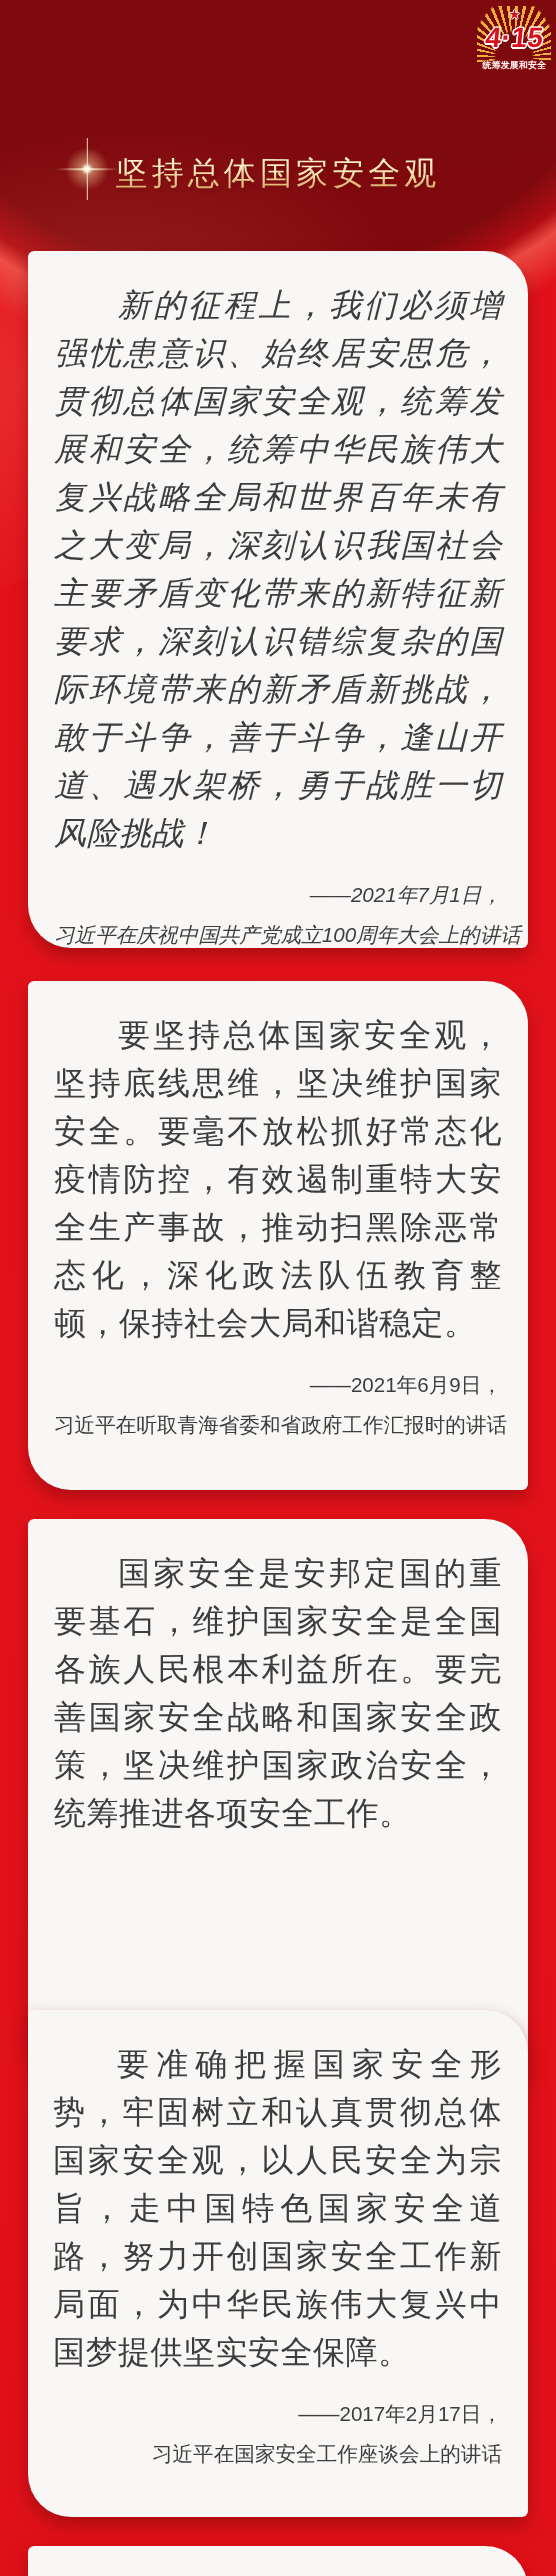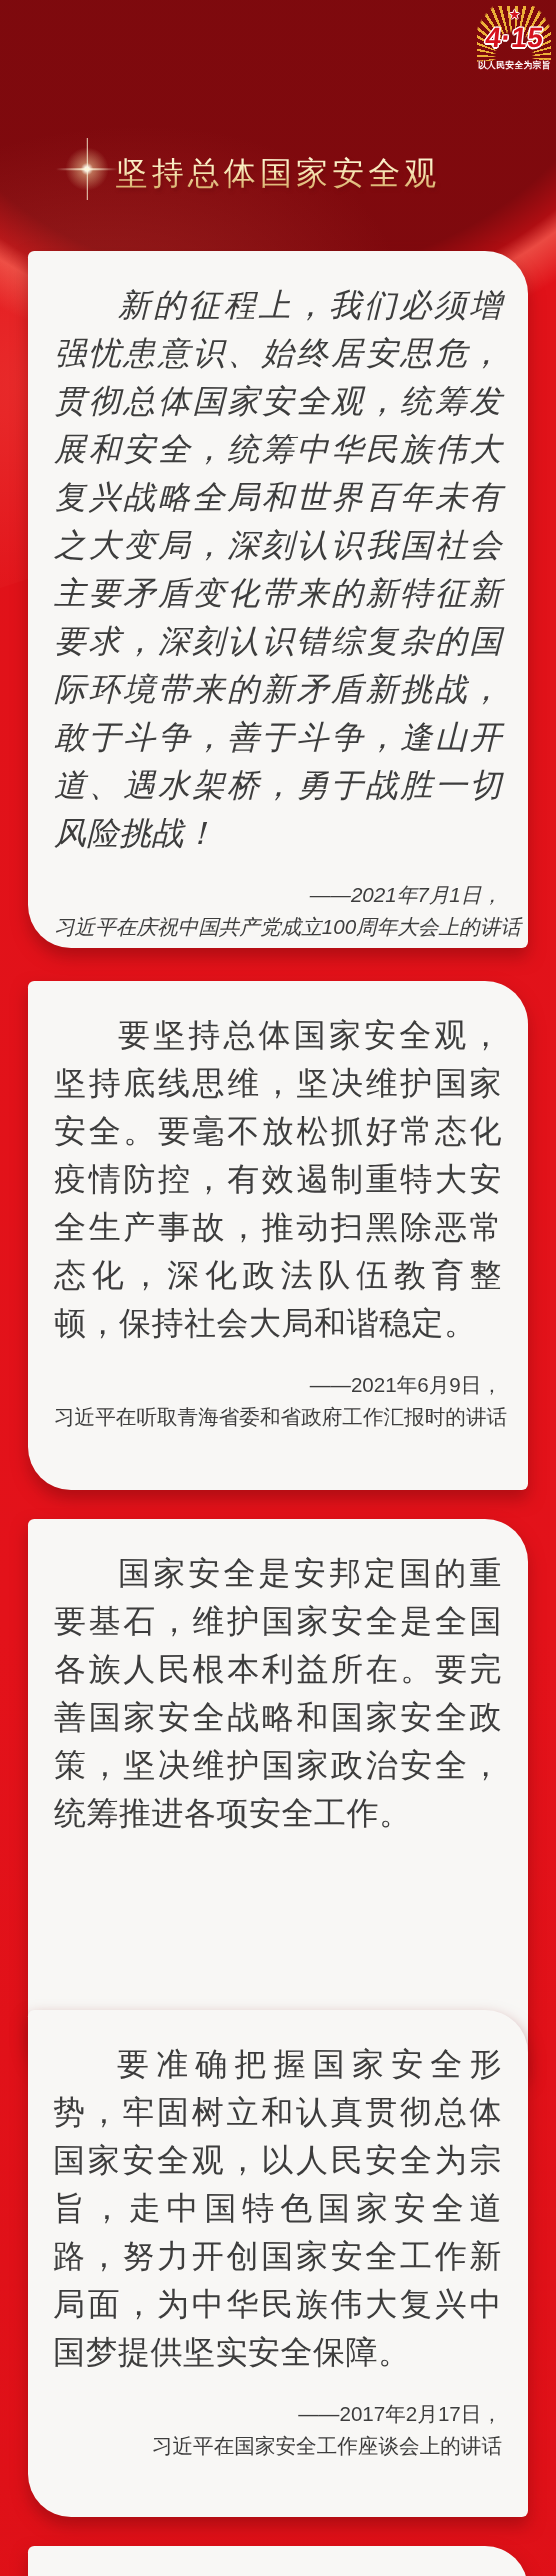--- a/index.html
+++ b/index.html
@@ -76,39 +76,39 @@
     background:#f8f7f5;
     border-radius:6.2px 43px 6.2px 43px;
     box-shadow:0 8.2px 15.5px rgba(128,9,13,.5);
     padding:30px 26px 20.6px 26px;
   }
   .quote {
     font-size:32px; line-height:48px; color:#3d3d3d;
     text-align:justify; text-indent:2em; letter-spacing:0.5px;
   }
   .attr { margin-top:21.6px; }
-  .attr div { font-size:20.6px; line-height:32px; color:#3d3d3d; text-align:right; white-space:nowrap; }
+  .attr div { font-size:20.6px; line-height:32px; color:#3d3d3d; text-align:right; white-space:nowrap;margin-top:8px; }
   .card1 { top:251px;  height:697px;font-style:italic; }
   .card2 { top:981px; height:509px; }
   .card3 { top:1519px; height:556px; }
   .card4 { top:2010px; height:507px;padding-left:25px; }
   .card5 { top:2546px; height:514px; }
 </style>
 </head>
 <body>
 
 <div class="bg"></div>
 <div class="bg-dome"></div>
 <div class="bg-sheen"></div>
 
 <div class="badge">
   <div class="badge-rays"></div>
   <div class="badge-star">★</div>
   <div class="badge-number">4·15</div>
-  <div class="badge-label">以人民安全为宗旨</div>
+  <div class="badge-label">统筹发展和安全</div>
 </div>
 
 <div class="flare"></div>
 <h1 class="title">坚持总体国家安全观</h1>
 
 <div class="card card1">
   <p class="quote">新的征程上，我们必须增强忧患意识、始终居安思危，贯彻总体国家安全观，统筹发展和安全，统筹中华民族伟大复兴战略全局和世界百年未有之大变局，深刻认识我国社会主要矛盾变化带来的新特征新要求，深刻认识错综复杂的国际环境带来的新矛盾新挑战，敢于斗争，善于斗争，逢山开道、遇水架桥，勇于战胜一切风险挑战！</p>
   <div class="attr">
     <div>——2021年7月1日，</div>
     <div>习近平在庆祝中国共产党成立100周年大会上的讲话</div>

